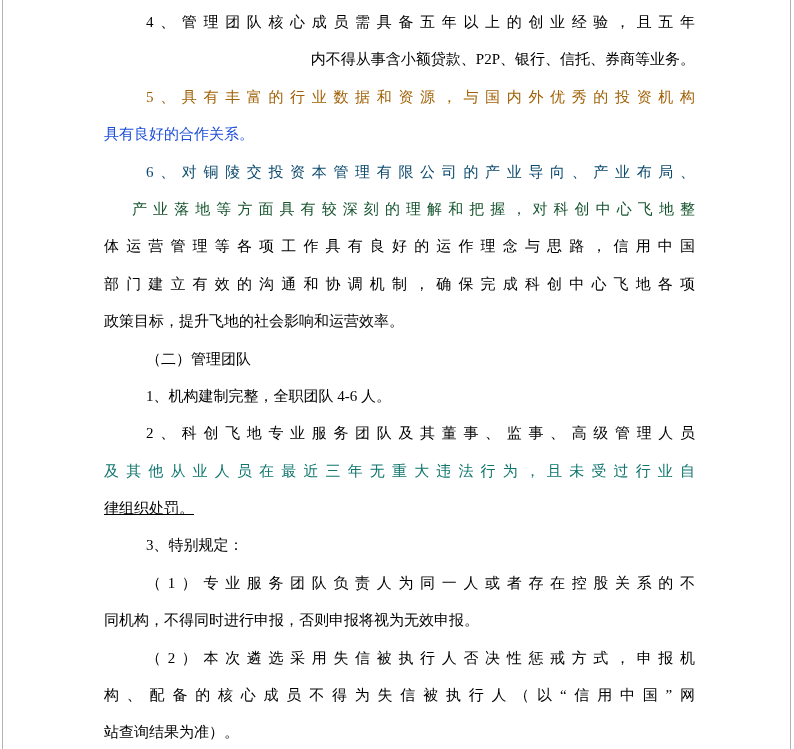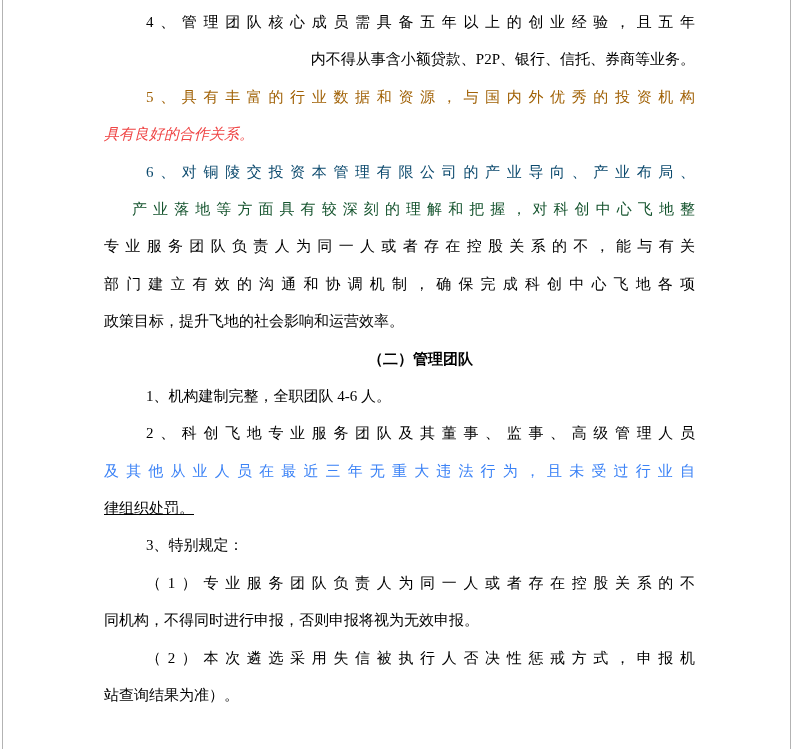--- a/index.html
+++ b/index.html
@@ -42,42 +42,43 @@
     white-space: nowrap;
     color: #000000;
   }
   .line.fill {
     white-space: normal;
     text-align: justify;
     text-align-last: justify;
     overflow: hidden;
   }
   .line.indent { padding-left: 42px; }
-  .line.bold   { font-weight: bold; text-align: center; }
+  .line.bold   { font-weight: normal; }
 </style>
 </head>
 <body style="background: rgb(255, 255, 255);">
 
 <div class="page">
   <div class="page-edge left" style="background: rgb(179, 179, 179);"></div>
   <div class="page-edge right" style="background: rgb(179, 179, 179);"></div>
   <div class="doc-body">
       <div class="line indent fill" style="color: rgb(0, 0, 0);">4、管理团队核心成员需具备五年以上的创业经验，且五年</div>
       <div class="line" style="color: rgb(0, 0, 0); text-align: right;">内不得从事含小额贷款、P2P、银行、信托、券商等业务。</div>
       <div class="line indent fill" style="color: #a16207;">5、具有丰富的行业数据和资源，与国内外优秀的投资机构</div>
-      <div class="line" style="color: #ef4444; font-style: italic;">具有良好的合作关系。</div>
+      <div class="line" style="color: #1d4ed8;">具有良好的合作关系。</div>
       <div class="line indent fill" style="color: #0c4a6e;">6、对铜陵交投资本管理有限公司的产业导向、产业布局、</div>
       <div class="line fill" style="color: #14532d; margin-left: 28px;">产业落地等方面具有较深刻的理解和把握，对科创中心飞地整</div>
-      <div class="line fill" style="color: rgb(0, 0, 0);">专业服务团队负责人为同一人或者存在控股关系的不，能与有关</div>
+      <div class="line fill" style="color: rgb(0, 0, 0);">体运营管理等各项工作具有良好的运作理念与思路，信用中国</div>
       <div class="line fill" style="color: rgb(0, 0, 0);">部门建立有效的沟通和协调机制，确保完成科创中心飞地各项</div>
       <div class="line" style="color: rgb(0, 0, 0);">政策目标，提升飞地的社会影响和运营效率。</div>
       <div class="line indent bold" style="color: rgb(0, 0, 0);">（二）管理团队</div>
       <div class="line indent" style="color: rgb(0, 0, 0);">1、机构建制完整，全职团队 4-6 人。</div>
       <div class="line indent fill" style="color: rgb(0, 0, 0);">2、科创飞地专业服务团队及其董事、监事、高级管理人员</div>
-      <div class="line fill" style="color: #3b82f6;">及其他从业人员在最近三年无重大违法行为，且未受过行业自</div>
+      <div class="line fill" style="color: #0f766e;">及其他从业人员在最近三年无重大违法行为，且未受过行业自</div>
       <div class="line" style="color: rgb(0, 0, 0); text-decoration: underline;">律组织处罚。</div>
       <div class="line indent" style="color: rgb(0, 0, 0);">3、特别规定：</div>
       <div class="line indent fill" style="color: rgb(0, 0, 0);">（1）专业服务团队负责人为同一人或者存在控股关系的不</div>
       <div class="line" style="color: rgb(0, 0, 0);">同机构，不得同时进行申报，否则申报将视为无效申报。</div>
       <div class="line indent fill" style="color: rgb(0, 0, 0);">（2）本次遴选采用失信被执行人否决性惩戒方式，申报机</div>
+      <div class="line fill" style="color: rgb(0, 0, 0);">构、配备的核心成员不得为失信被执行人（以“信用中国”网</div>
       <div class="line" style="color: rgb(0, 0, 0);">站查询结果为准）。</div>
     </div>
 </div>
 
 </body></html>

